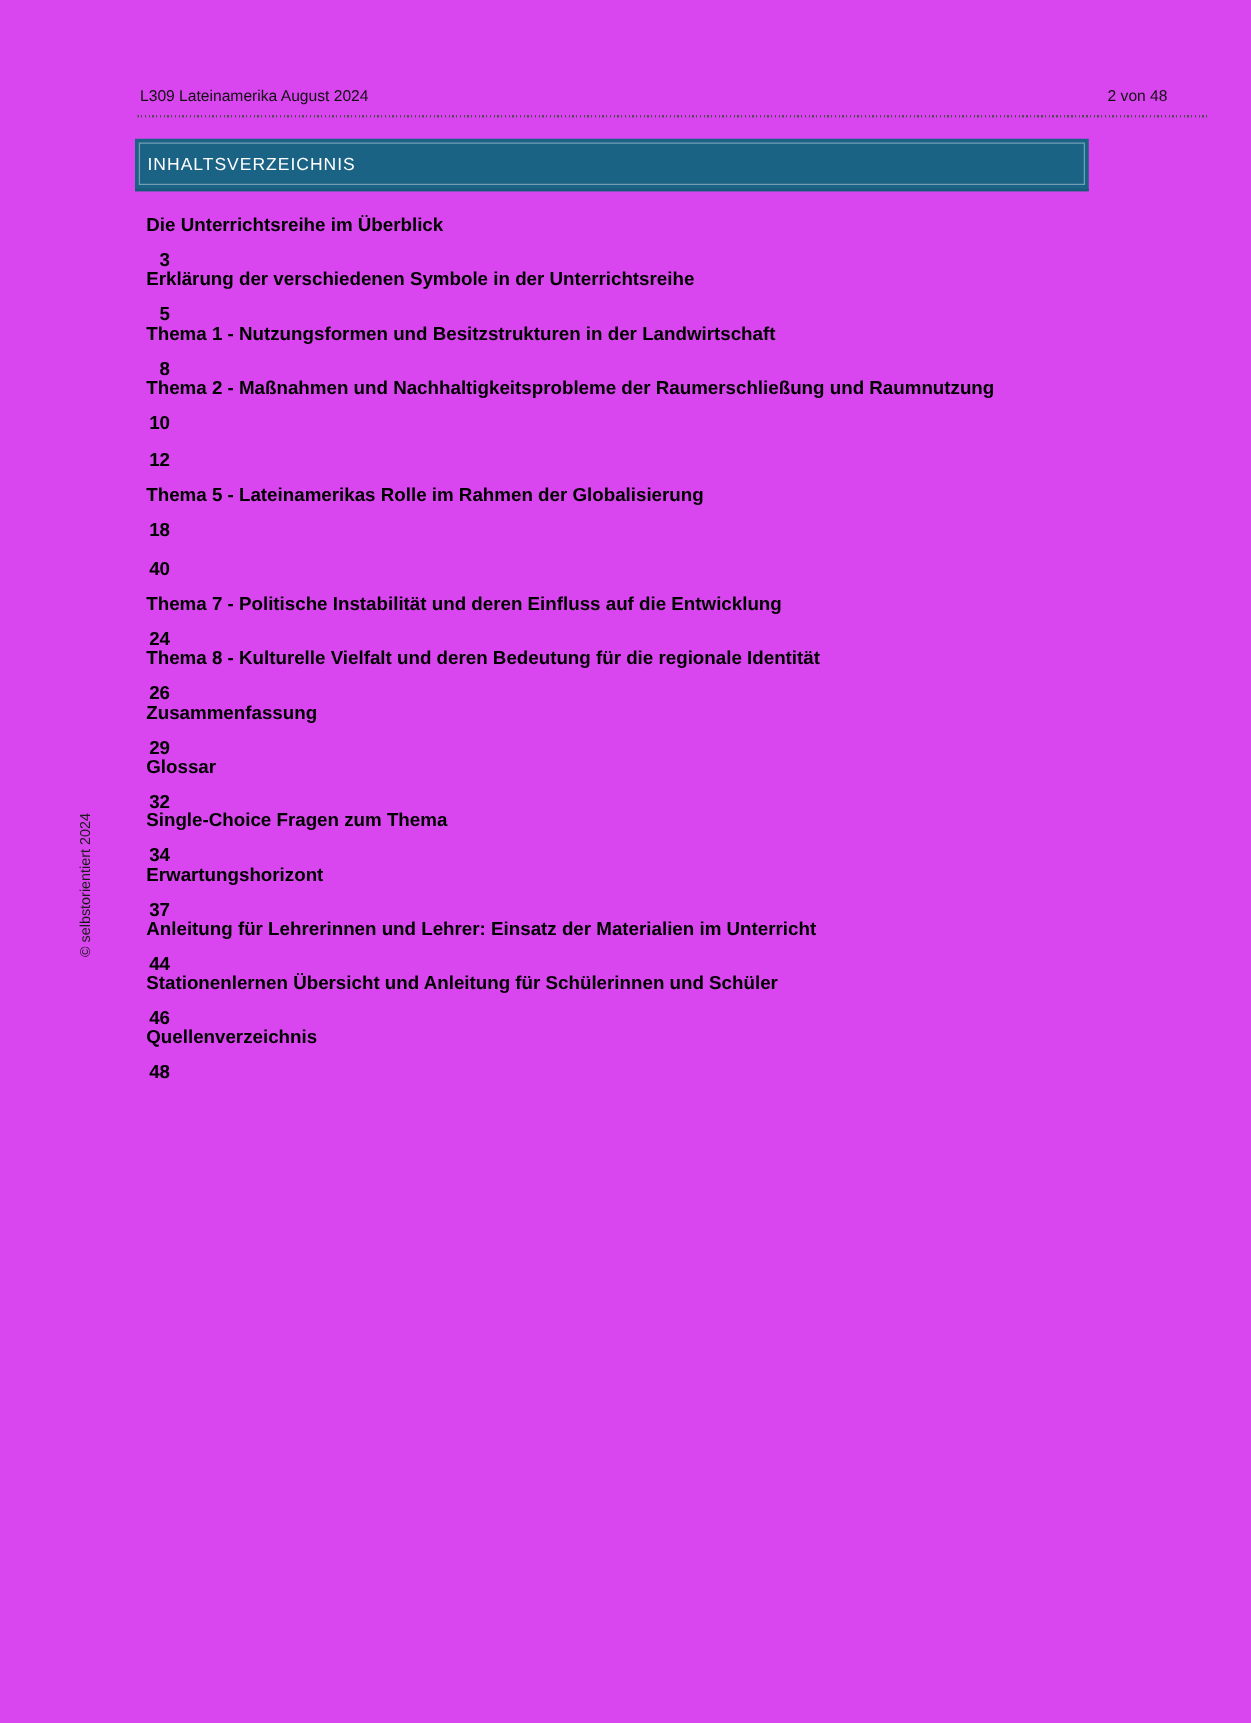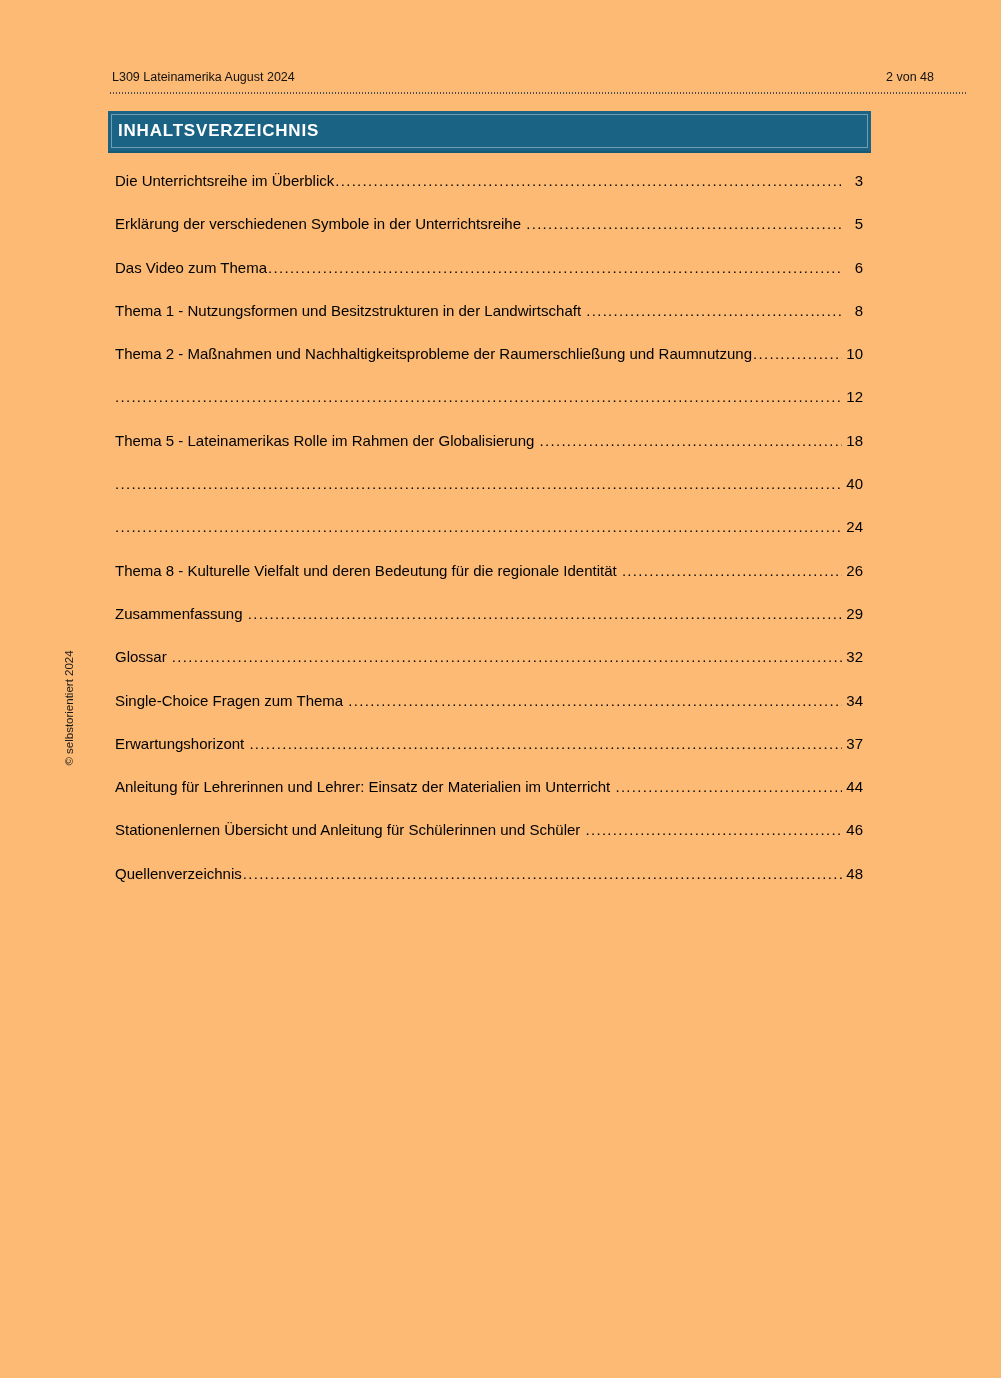--- a/index.html
+++ b/index.html
@@ -6,21 +6,21 @@
   html, body { background: #ffffff; }
   body {
     width: 1001px; height: 1378px;
     font-family: "Liberation Sans", sans-serif;
     color: #000;
     position: relative;
     overflow: hidden;
   }
   .page {
     position: absolute; inset: 0;
-    background: #fdba74;
+    background: #d946ef;
   }
 
   
   .header {
     position: absolute;
     left: 112px; top: 70px;
     width: 822px;
     display: flex;
     justify-content: space-between;
     align-items: baseline;
@@ -45,41 +45,42 @@
     align-items: center;
   }
   .toc-banner::after {
     content: "";
     position: absolute; inset: 3px;
     border: 1px solid rgba(255,255,255,0.38);
     pointer-events: none;
   }
   .toc-banner-title {
     color: #ffffff;
-    font-weight: bold;
-    font-size: 17px;
+    font-weight: normal;
+    font-size: 14px;
     letter-spacing: 0.8px;
     padding-left: 10px;
   }
 
   
   .toc {
     position: absolute;
     left: 115px; top: 167px;
     width: 748px;
   }
   .toc-row {
     display: flex;
     align-items: baseline;
     height: 43.3px;
     line-height: 28px;
-    font-weight: normal;
+    font-weight: bold;
     font-size: 15px;
     color: #000;
     text-decoration: none;
+    flex-direction: column;
   }
   .toc-label {
     white-space: pre;
     flex: 0 0 auto;
     padding-right: 1px;
   }
   .toc-leader {
     flex: 1 1 auto;
     min-width: 0;
     overflow: hidden;
@@ -128,25 +129,20 @@
         <span class="toc-leader"></span>
         <span class="toc-page">3</span>
       </a>
 
       <a class="toc-row" href="#">
         <span class="toc-label">Erklärung der verschiedenen Symbole in der Unterrichtsreihe </span>
         <span class="toc-leader"></span>
         <span class="toc-page">5</span>
       </a>
 
-      <a class="toc-row" href="#">
-        <span class="toc-label">Das Video zum Thema</span>
-        <span class="toc-leader"></span>
-        <span class="toc-page">6</span>
-      </a>
 
       <a class="toc-row" href="#">
         <span class="toc-label">Thema 1 - Nutzungsformen und Besitzstrukturen in der Landwirtschaft </span>
         <span class="toc-leader"></span>
         <span class="toc-page">8</span>
       </a>
 
       <a class="toc-row" href="#">
         <span class="toc-label">Thema 2 - Maßnahmen und Nachhaltigkeitsprobleme der Raumerschließung und Raumnutzung</span>
         <span class="toc-leader"></span>
@@ -164,20 +160,21 @@
         <span class="toc-leader"></span>
         <span class="toc-page">18</span>
       </a>
 
       <a class="toc-row" href="#">
         <span class="toc-leader"></span>
         <span class="toc-page">40</span>
       </a>
 
       <a class="toc-row" href="#">
+        <span class="toc-label">Thema 7 - Politische Instabilität und deren Einfluss auf die Entwicklung </span>
         <span class="toc-leader"></span>
         <span class="toc-page">24</span>
       </a>
 
       <a class="toc-row" href="#">
         <span class="toc-label">Thema 8 - Kulturelle Vielfalt und deren Bedeutung für die regionale Identität </span>
         <span class="toc-leader"></span>
         <span class="toc-page">26</span>
       </a>
 

